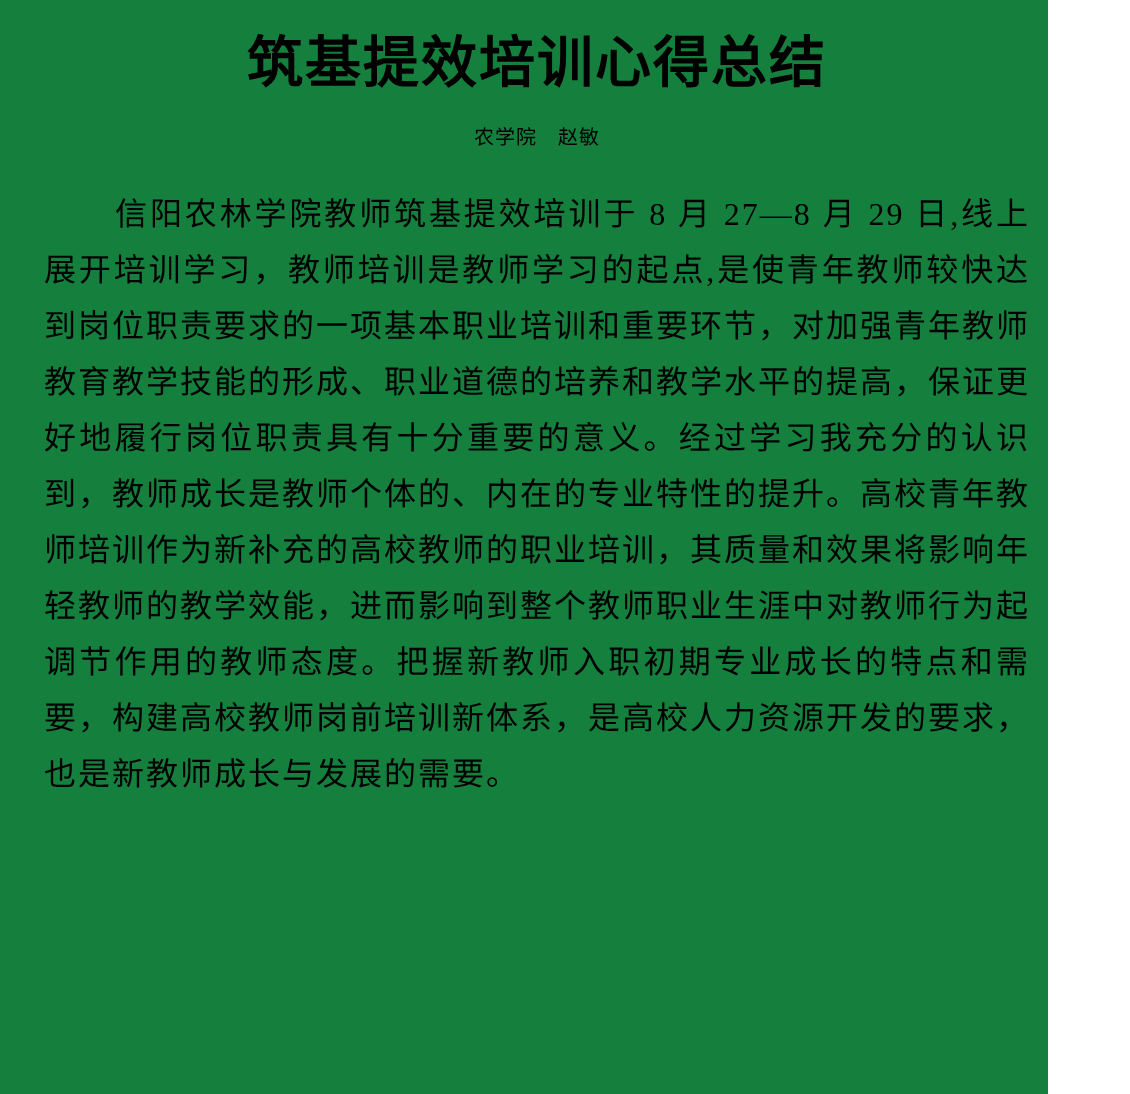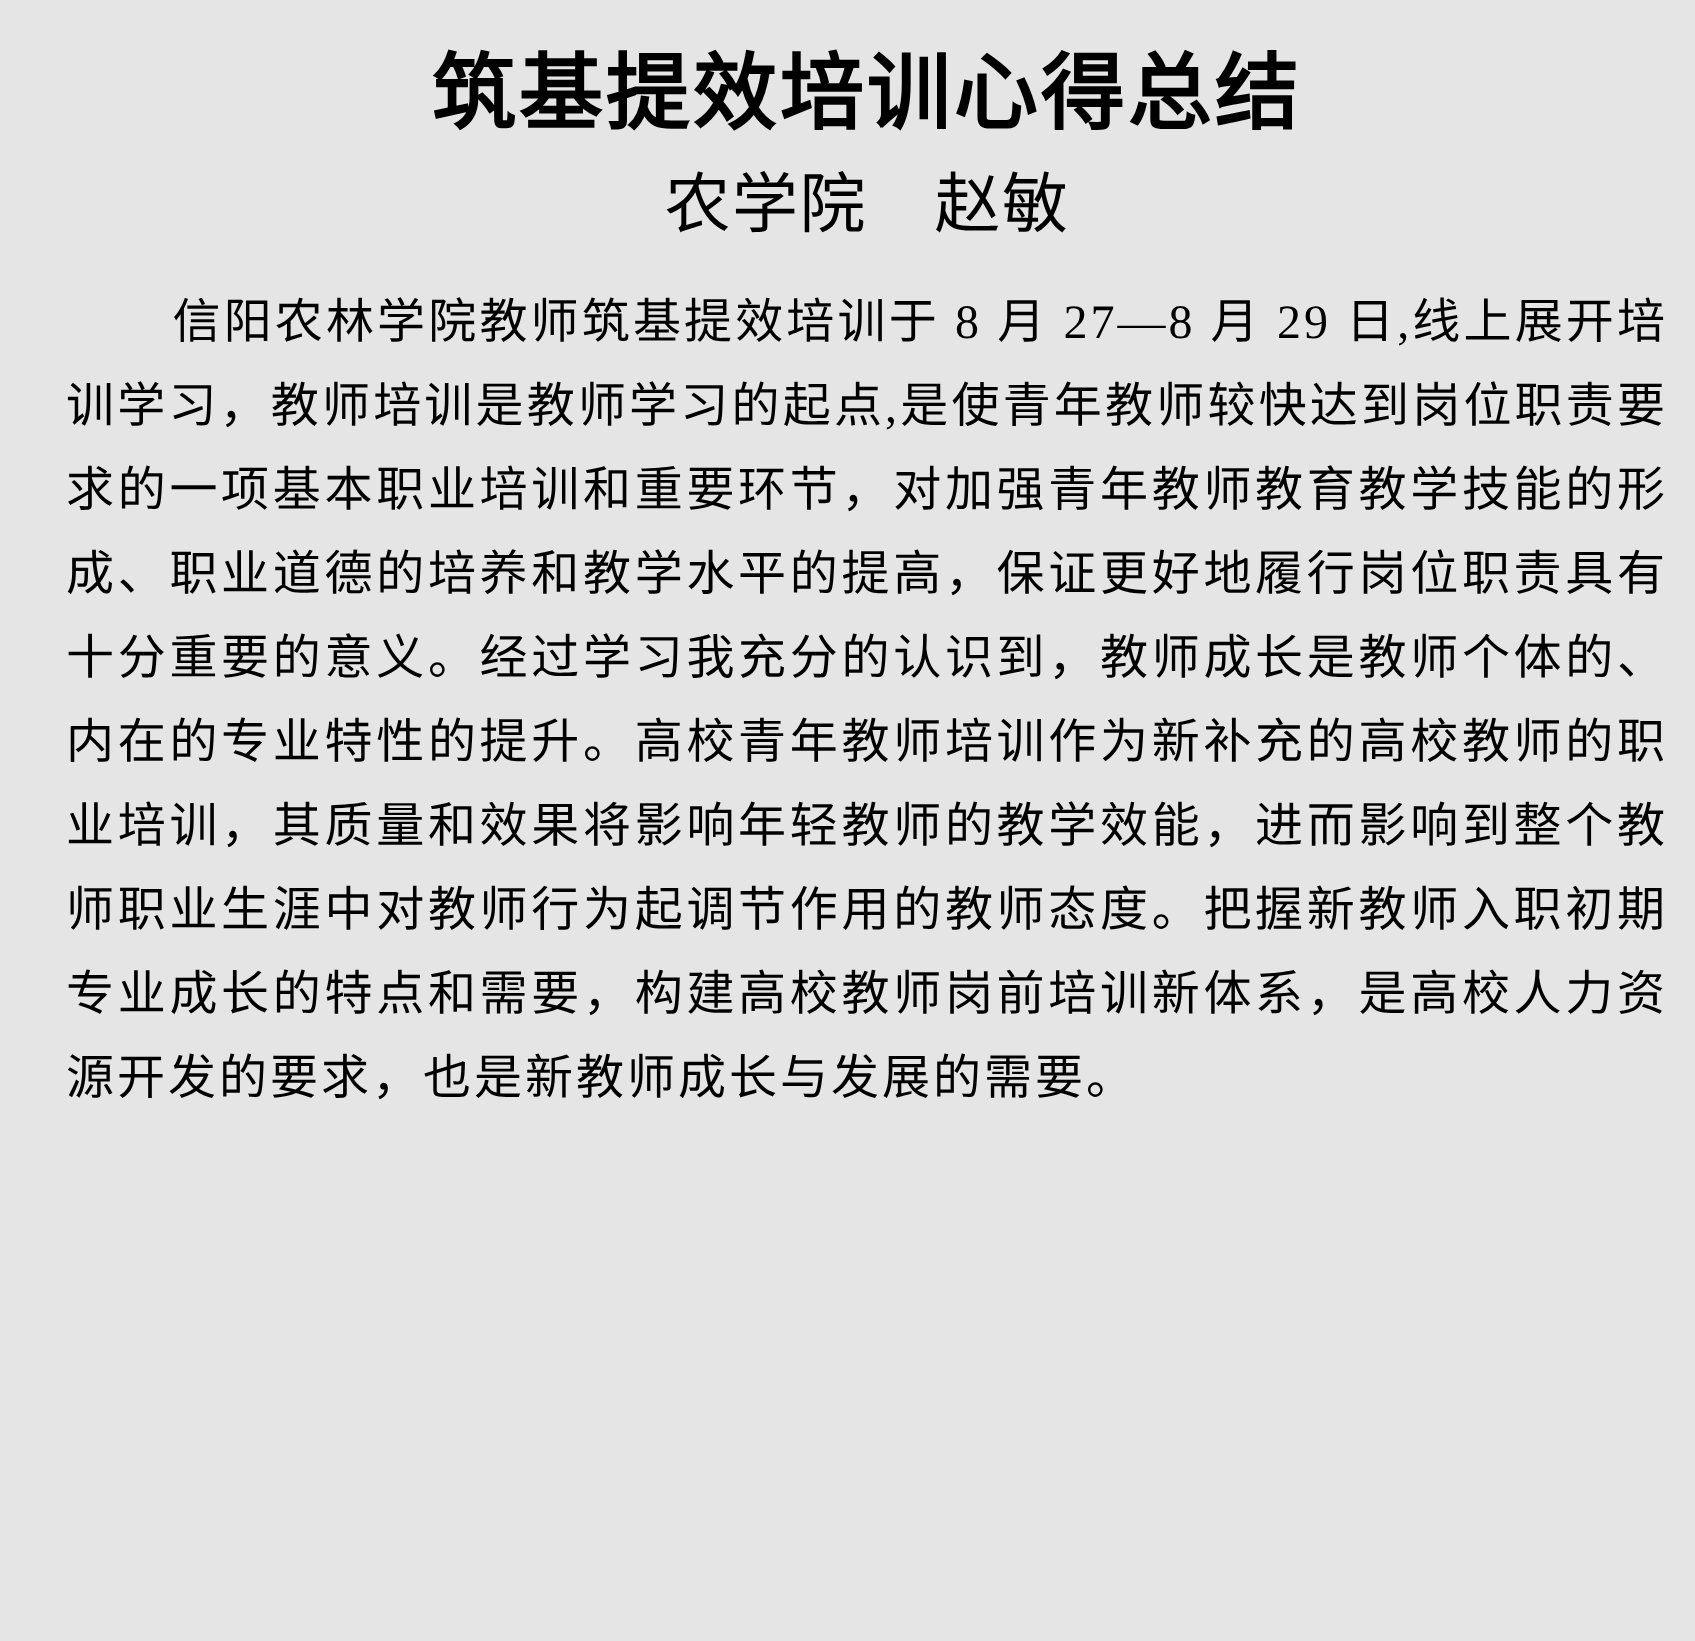--- a/index.html
+++ b/index.html
@@ -2,42 +2,42 @@
 <html lang="zh-CN"><head>
 <meta charset="utf-8">
 <style>
   html, body {
     margin: 0;
     padding: 0;
     background: #ffffff;
   }
   .page {
     position: relative;
-    width: 1130px;
+    width: 1048px;
     height: 1094px;
     box-sizing: border-box;
-    background: #e5e5e5;
+    background: #15803d;
     color: #000000;
     overflow: hidden;
     padding: 0 18px 0 44px;
     font-family: "Liberation Serif", "DejaVu Serif", serif;
   }
   .doc-title {
     margin: 0;
     padding-top: 24px;
     font-size: 56px;
     line-height: 78px;
     font-weight: 700;
     text-align: center;
     letter-spacing: 2px;
     white-space: nowrap;
   }
   .doc-byline {
     margin-top: 14px;
-    font-size: 44px;
+    font-size: 20px;
     line-height: 42px;
     text-align: center;
     letter-spacing: 1px;
   }
   .doc-body {
     margin-top: 28px;
     font-size: 32px;
     line-height: 56px;
     text-align: justify;
     letter-spacing: 2px;

